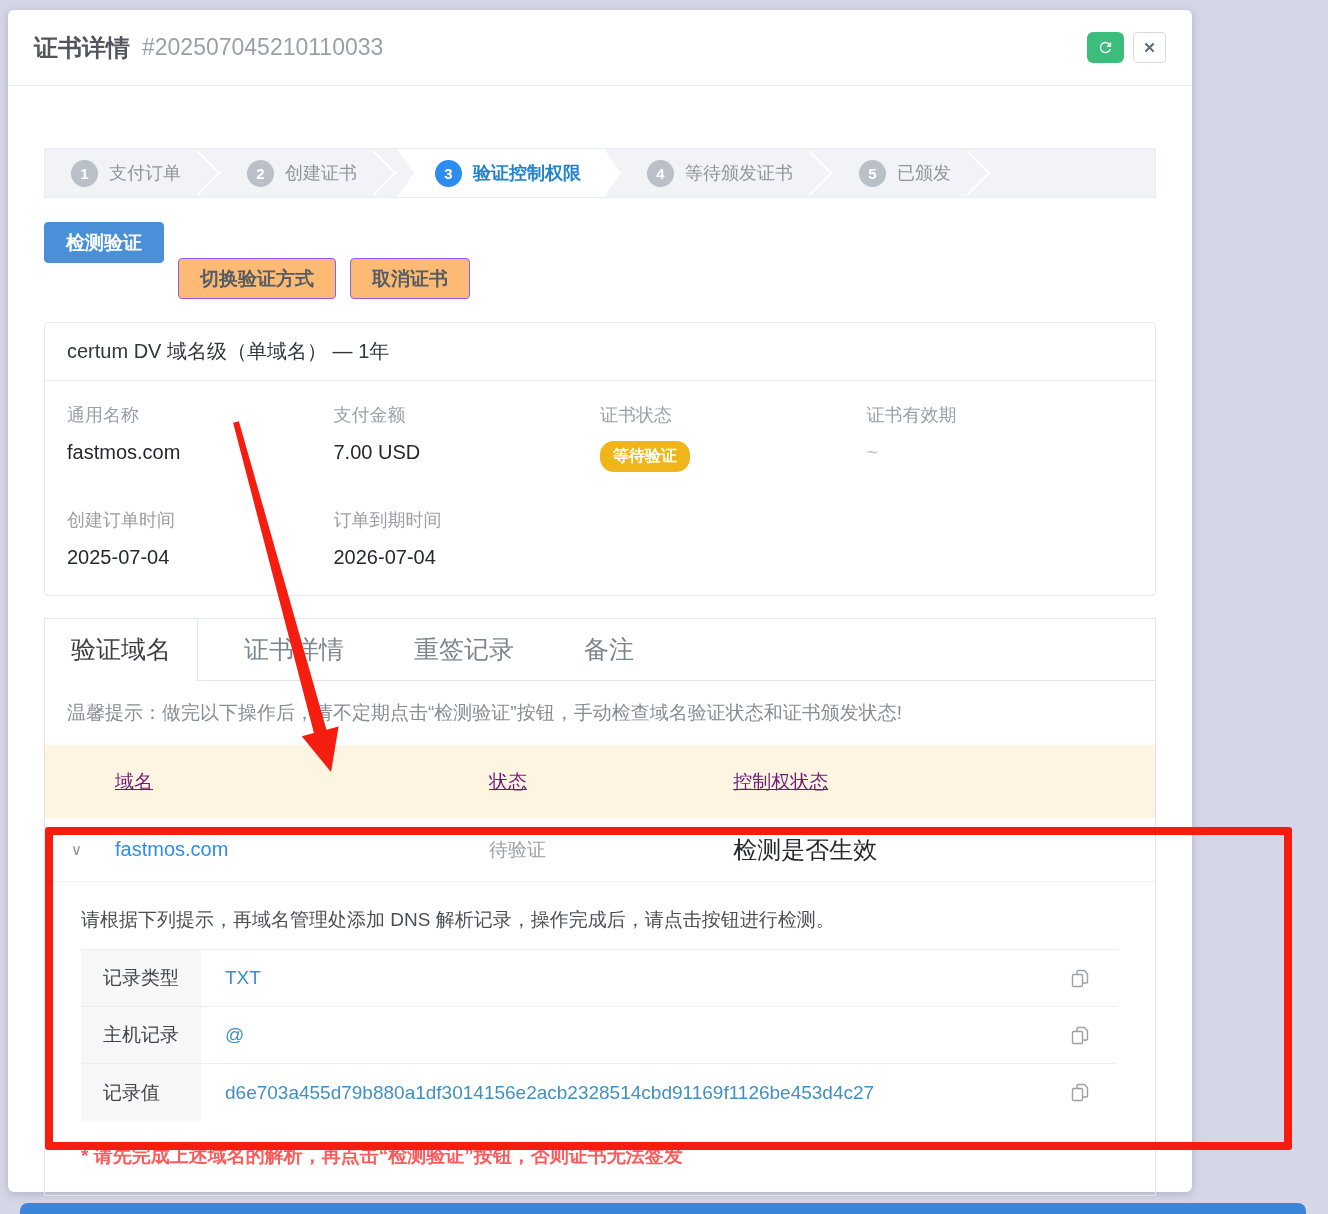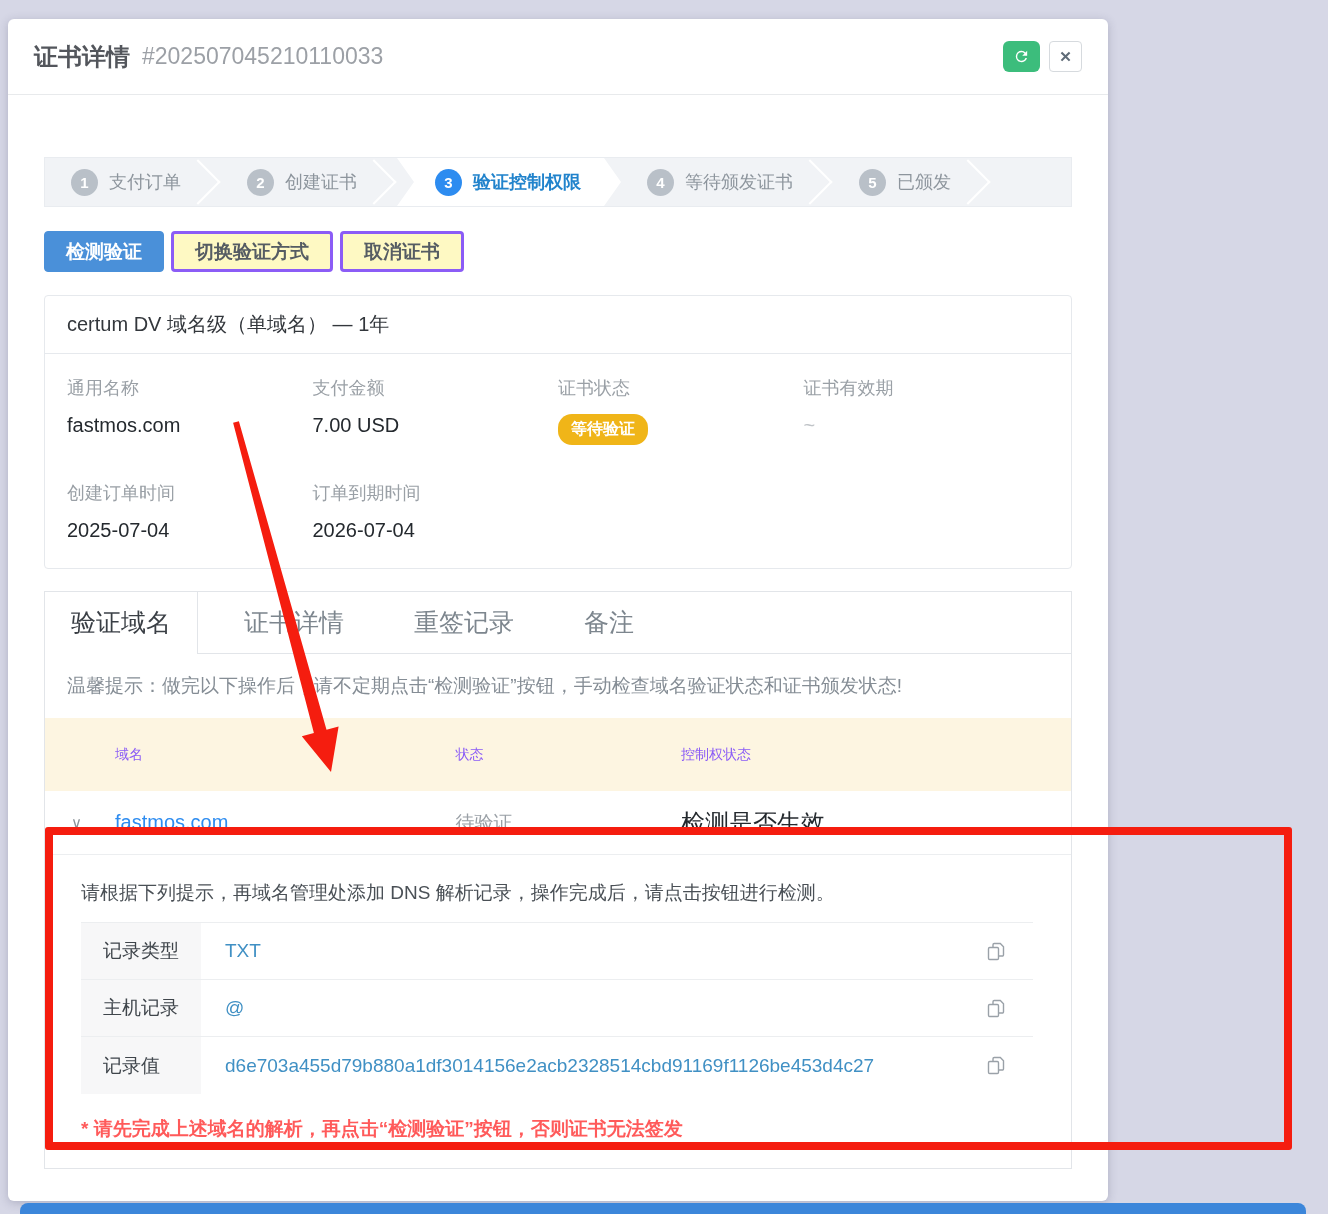--- a/index.html
+++ b/index.html
@@ -6,21 +6,21 @@
   html,body { width:1328px; height:1214px; overflow:hidden; }
   body {
     font-family: "Liberation Sans", sans-serif;
     background:#d6d7e6;
     position:relative;
     color:#24292e;
   }
 
   
   .modal {
-    position:absolute; left:8px; top:19px; width:1100px; height:1182px;
+    position:absolute; left:8px; top:10px; width:1184px; height:1182px;
     background:#fff; border-radius:6px;
     box-shadow:0 2px 10px rgba(60,60,90,.25);
   }
   .modal-header {
     height:76px; display:flex; align-items:center; padding:0 26px;
     border-bottom:1px solid #e8eaec;
   }
   .modal-title { font-size:24px; font-weight:bold; color:#53565c; }
   .order-id { font-size:23px; color:#9ca0a6; margin-left:12px; }
   .header-actions { margin-left:auto; display:flex; gap:9px; }
@@ -58,25 +58,25 @@
     width:27px; height:27px; border-radius:50%; background:#b9c0c8; color:#fff;
     display:flex; align-items:center; justify-content:center;
     font-size:15px; font-weight:bold; flex:0 0 27px;
   }
   .step.active .step-num { background:#2d8cf0; }
   .step-label { margin-left:11px; font-size:18px; color:#8d959d; white-space:nowrap; }
   .step.active .step-label { color:#2183cc; font-weight:bold; }
   .wizard-filler { flex:1 1 auto; }
 
   
-  .actions { margin-top:24px; display:flex; gap:7px; }
+  .actions { margin-top:24px; display:flex; gap:14px; }
   .btn { height:41px; border-radius:4px; font-size:19px; font-weight:bold; cursor:pointer;
          font-family:inherit; padding:0 21px; }
   .btn-primary { background:#4a90d9; border:1px solid #4a90d9; color:#fff; }
-  .btn-default { background:#fef9c3; border:3px solid #8b5cf6; color:#555c63; }
+  .btn-default { background:#fdba74; border:1px solid #8b5cf6; color:#555c63;margin-top:36px; }
 
   
   .panel { margin-top:23px; border:1px solid #e6e9ed; border-radius:4px; }
   .panel-header {
     padding:15px 22px; font-size:20px; color:#33373c;
     border-bottom:1px solid #e6e9ed;
   }
   .panel-body {
     padding:22px 22px 26px 22px;
     display:grid; grid-template-columns:repeat(4,1fr); row-gap:36px;
@@ -98,21 +98,21 @@
   .tab.active {
     color:#3a3f45; border-right:1px solid #e2e5e9; background:#fff;
     margin-bottom:-1px; padding:14px 26px 15px 26px;
   }
   .tab + .tab:not(.active) { margin-left:22px; }
 
   .tip-row { padding:19px 22px; font-size:19px; color:#858d95; }
 
   
   .dt-grid { display:grid; grid-template-columns:40% 22% 38%; align-items:center; }
-  .dt-header { background:#fdf5e1; height:73px; color:#8b5cf6; font-size:14px; }
+  .dt-header { background:#fdf5e1; height:73px; color:#701a75; font-size:19px;text-decoration:underline; }
   .dt-header > div:first-child { padding-left:70px; }
   .dt-row { height:64px; border-bottom:1px solid #eceef0; position:relative; }
   .dt-row > div:first-child { padding-left:70px; }
   .expand-caret {
     position:absolute; left:26px; top:50%; transform:translateY(-50%);
     color:#8a9299; font-size:15px; cursor:pointer;
   }
   .domain-link { color:#2d8cf0; font-size:20px; cursor:pointer; text-decoration:none; }
   .status-pending { color:#9aa0a6; font-size:19px; }
   .control-check { color:#24292e; font-size:24px; cursor:pointer; }

